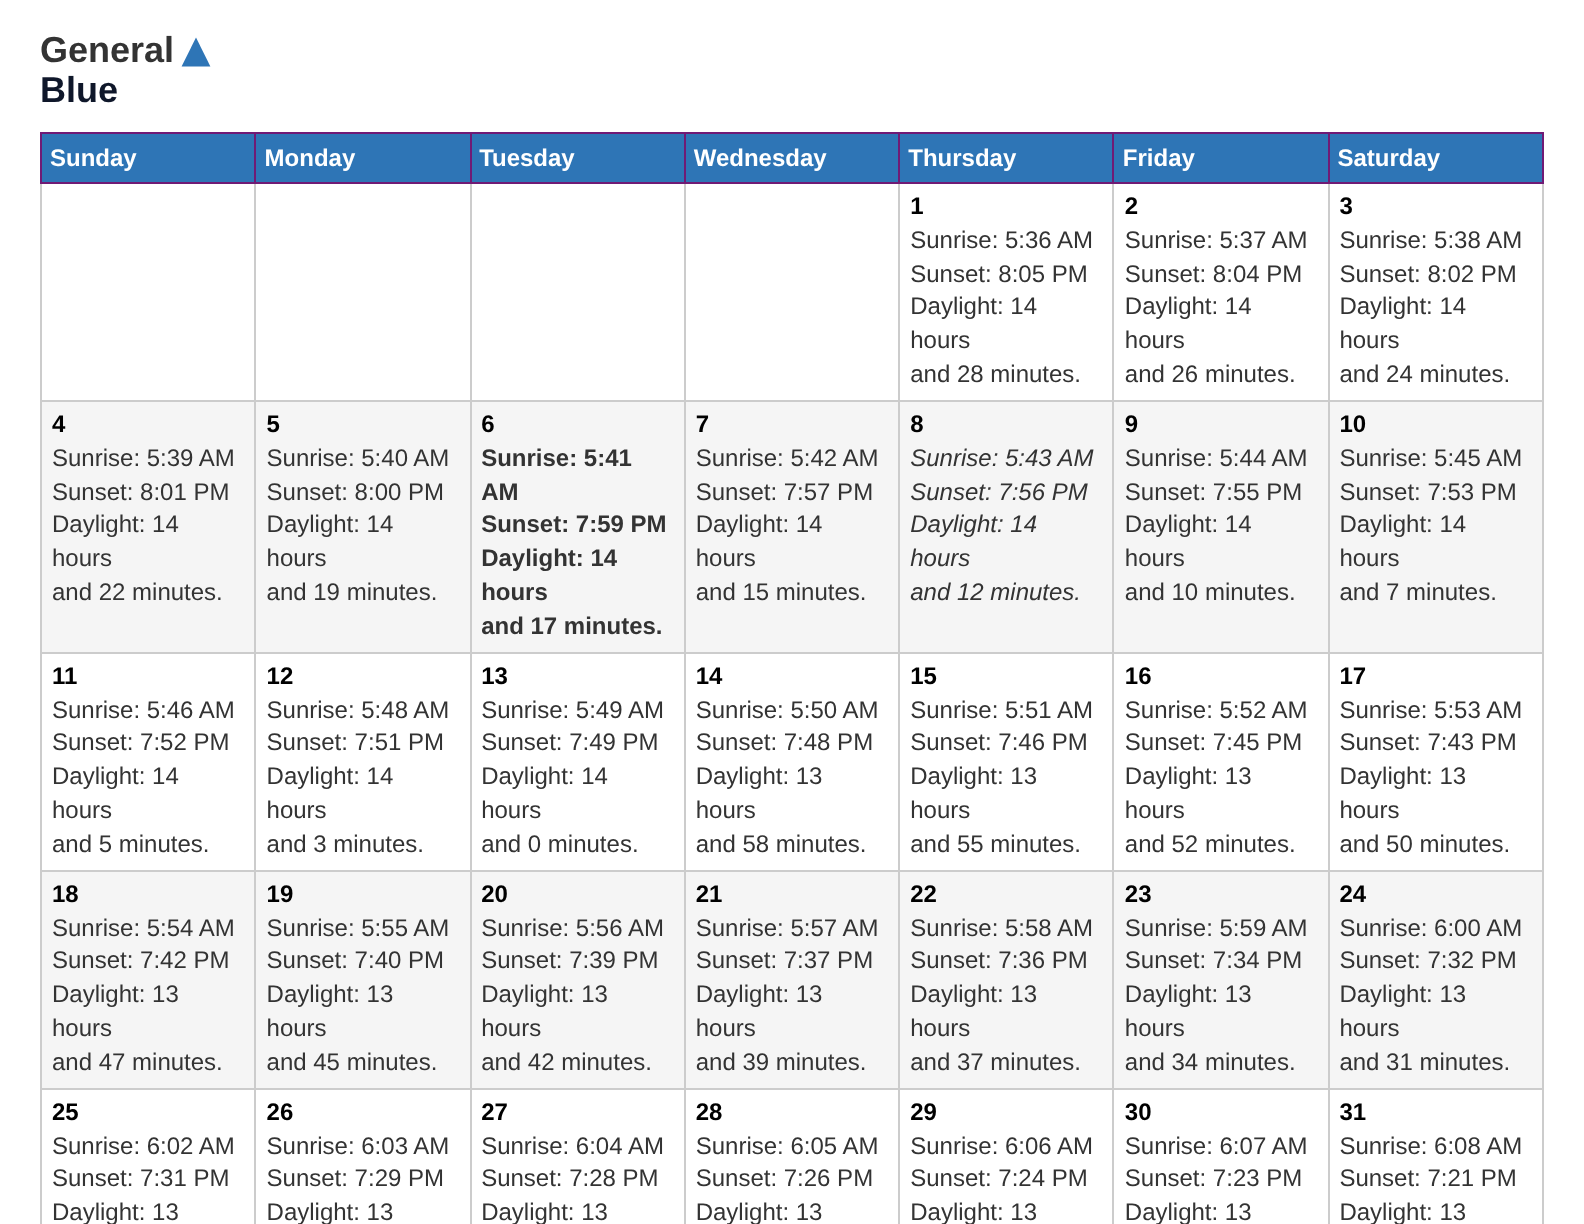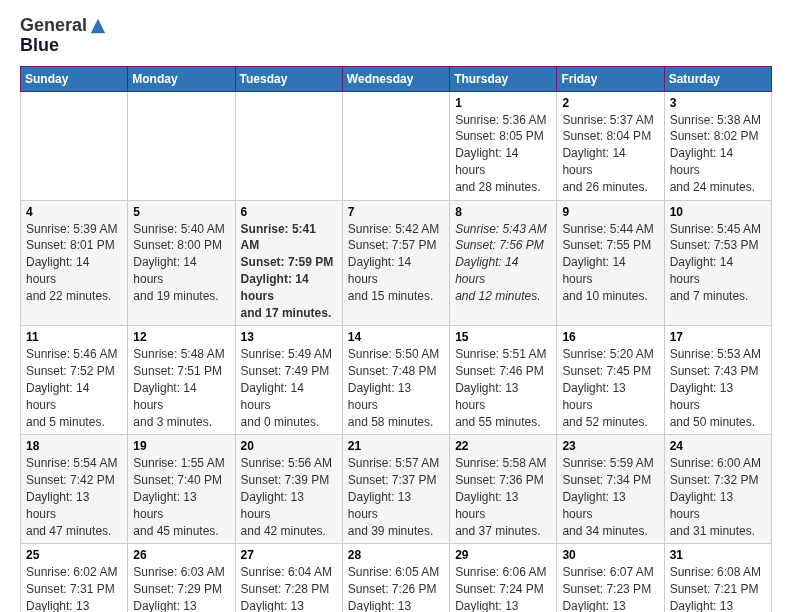--- a/index.html
+++ b/index.html
@@ -225,21 +225,21 @@
         </td>
         <td>
           <span class="day-number">15</span>
           <div class="day-info" style="white-space: pre-line;">Sunrise: 5:51 AM
 Sunset: 7:46 PM
 Daylight: 13 hours
 and 55 minutes.</div>
         </td>
         <td>
           <span class="day-number">16</span>
-          <div class="day-info" style="white-space: pre-line;">Sunrise: 5:20 AM
+          <div class="day-info" style="white-space: pre-line;">Sunrise: 5:52 AM
 Sunset: 7:45 PM
 Daylight: 13 hours
 and 52 minutes.</div>
         </td>
         <td>
           <span class="day-number">17</span>
           <div class="day-info" style="white-space: pre-line;">Sunrise: 5:53 AM
 Sunset: 7:43 PM
 Daylight: 13 hours
 and 50 minutes.</div>
@@ -248,21 +248,21 @@
       <tr>
         <td>
           <span class="day-number">18</span>
           <div class="day-info" style="white-space: pre-line;">Sunrise: 5:54 AM
 Sunset: 7:42 PM
 Daylight: 13 hours
 and 47 minutes.</div>
         </td>
         <td>
           <span class="day-number">19</span>
-          <div class="day-info" style="white-space: pre-line;">Sunrise: 1:55 AM
+          <div class="day-info" style="white-space: pre-line;">Sunrise: 5:55 AM
 Sunset: 7:40 PM
 Daylight: 13 hours
 and 45 minutes.</div>
         </td>
         <td>
           <span class="day-number">20</span>
           <div class="day-info" style="white-space: pre-line;">Sunrise: 5:56 AM
 Sunset: 7:39 PM
 Daylight: 13 hours
 and 42 minutes.</div>

